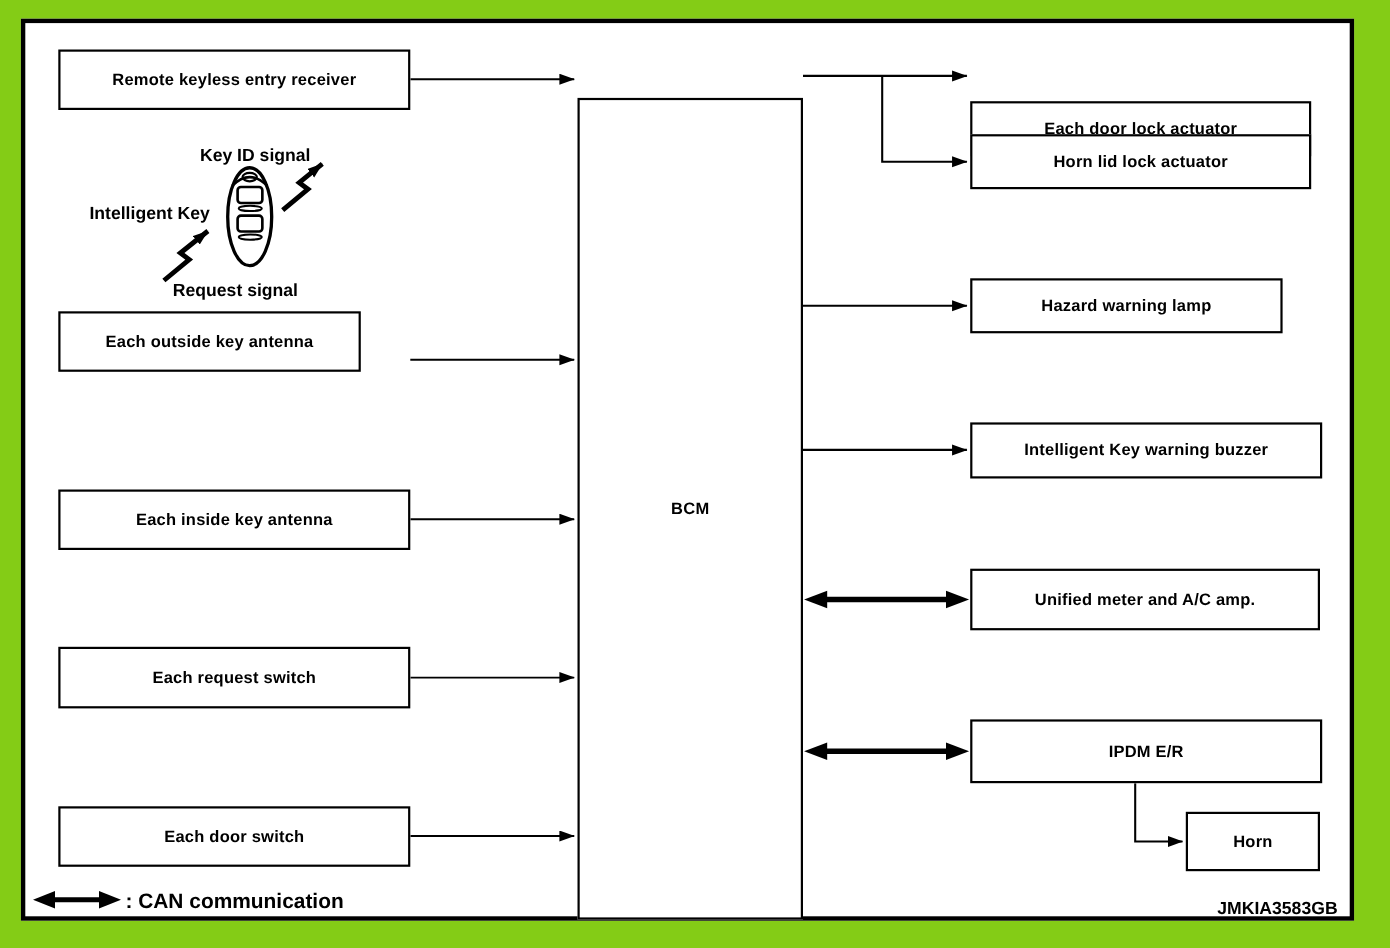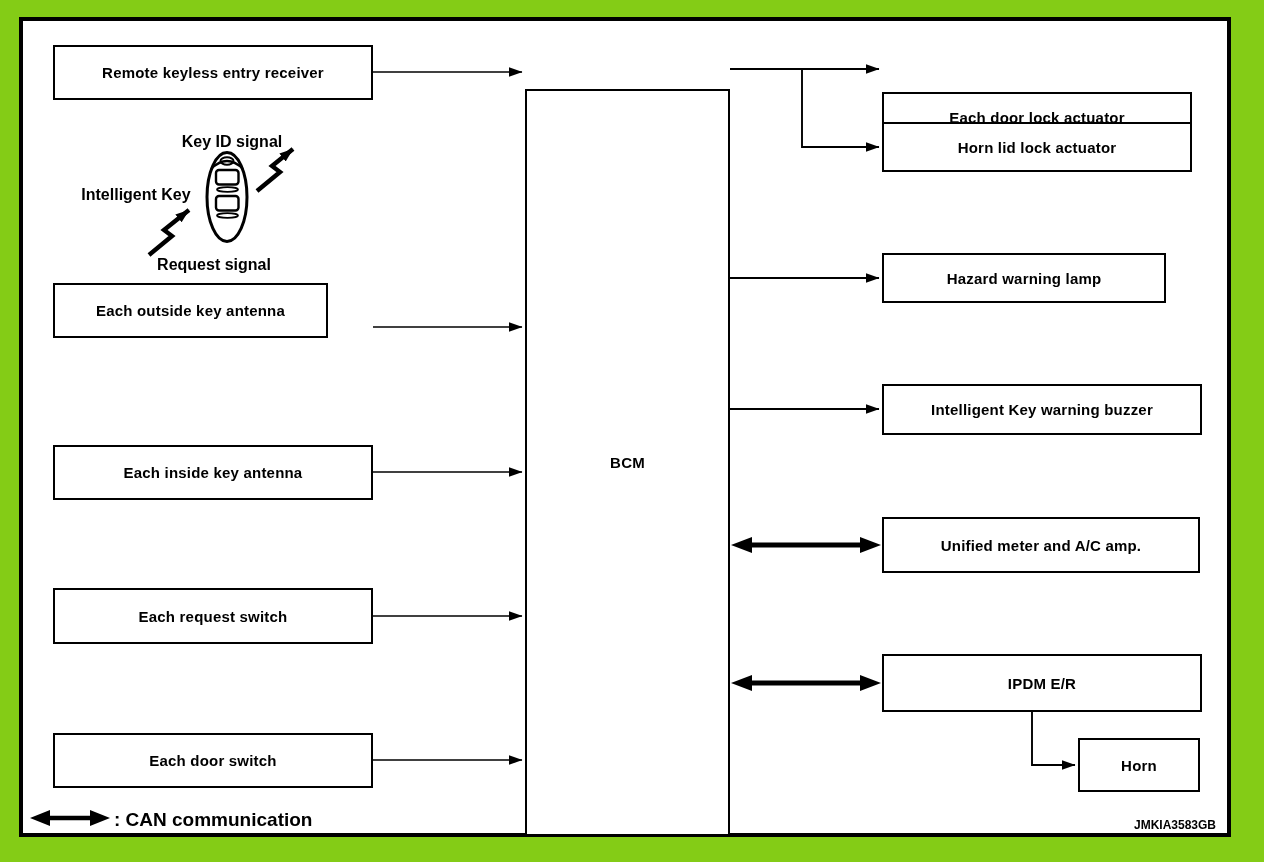--- a/index.html
+++ b/index.html
@@ -40,21 +40,21 @@
   }
   #label-key-id    {left:168px;top:133px;width:128px;text-align:center;}
   #label-int-key   {left:68px; top:186px;width:136px;text-align:center;}
   #label-request   {left:155px;top:256px;width:118px;text-align:center;}
 
   #legend{
     position:absolute;left:114px;top:809px;font-size:19px;font-weight:700;z-index:3;
   }
   #watermark{
     position:absolute;left:1106px;top:818px;width:110px;text-align:right;
-    font-size:12px;font-weight:700;z-index:3;letter-spacing:0px;
+    font-size:16px;font-weight:700;z-index:3;letter-spacing:0px;
   }
   #wires{position:absolute;left:0;top:0;width:1264px;height:862px;z-index:2;}
 </style>
 </head>
 <body>
 
 <div id="stage">
   <div id="frame"></div>
 
   <svg id="wires" viewBox="0 0 1264 862" xmlns="http://www.w3.org/2000/svg">

